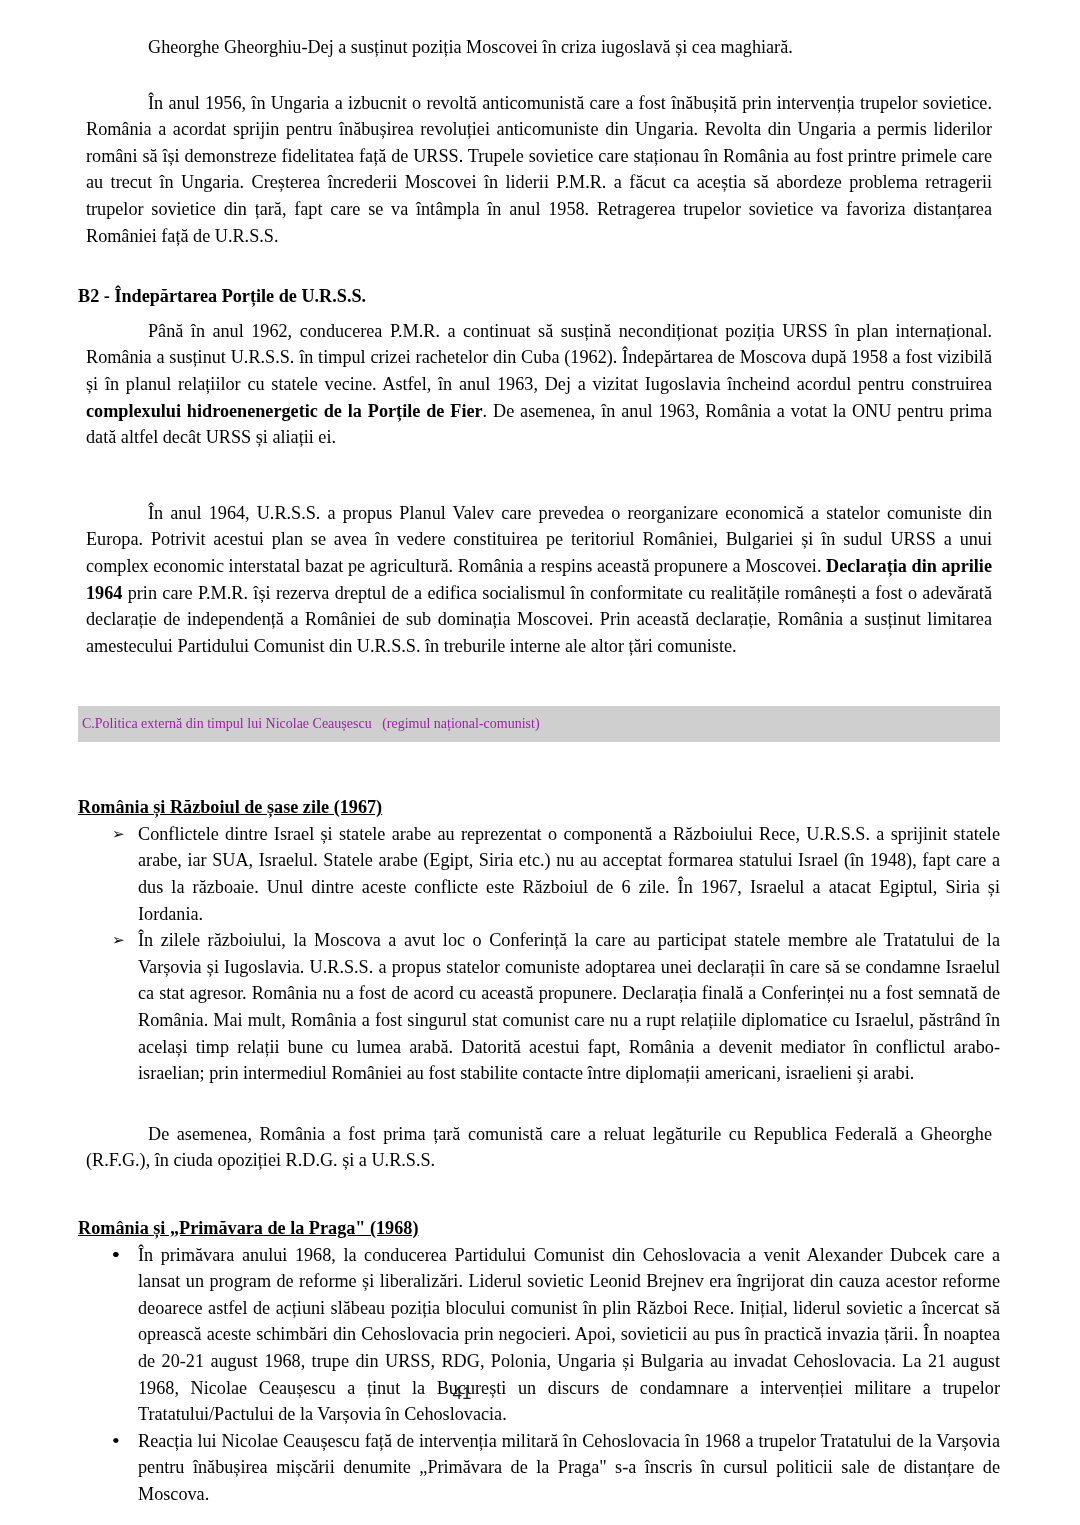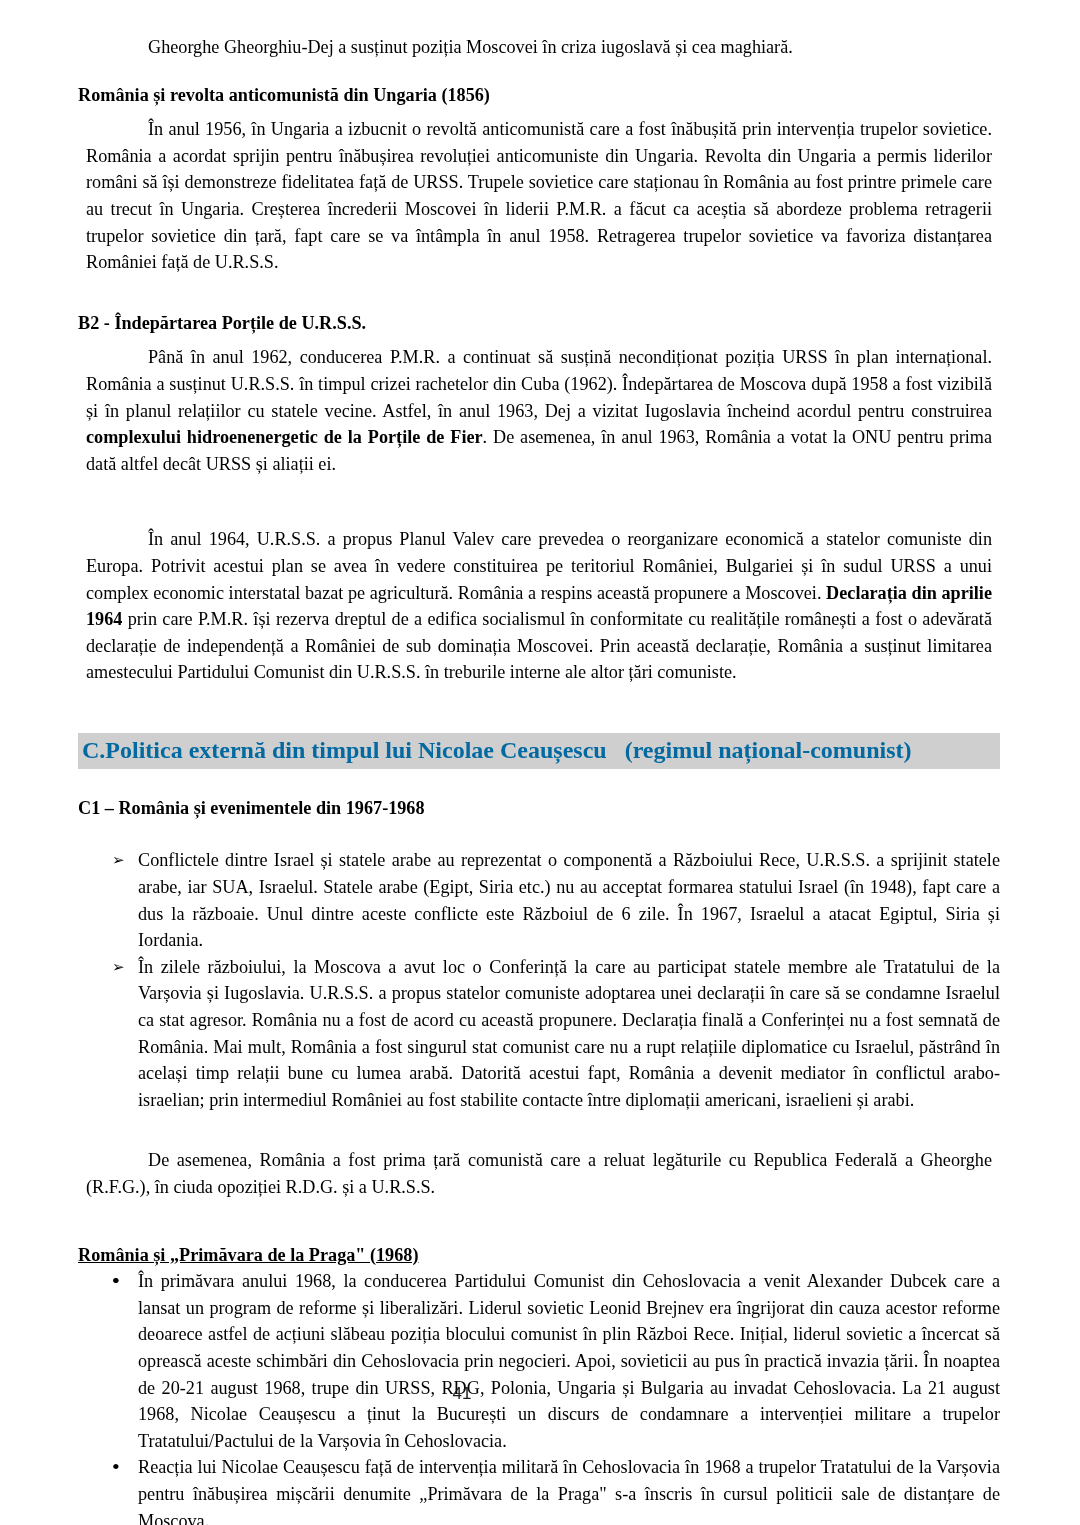--- a/index.html
+++ b/index.html
@@ -52,24 +52,24 @@
   b, .b { font-weight: bold; }
 
   .section-band {
     background: #cfcfcf;
     padding: 5px 4px 6px 4px;
     margin: 0;
     width: 922px;
     box-sizing: border-box;
   }
   .section-band-text {
-    font-size: 24px;
+    font-size: 14px;
     line-height: 25px;
-    font-weight: bold;
-    color: #0369a1;
+    font-weight: normal;
+    color: #a21caf;
     white-space: pre;
   }
 
   ul.list {
     list-style: none;
     margin: 0;
     padding: 0;
   }
   ul.list > li {
     position: relative;
@@ -109,21 +109,20 @@
 <body>
 
 <div class="page">
 
   <div class="spacer-lg"></div>
 
   <p class="para indent">Gheorghe Gheorghiu-Dej a susținut poziția Moscovei în criza iugoslavă și cea maghiară.</p>
 
   <div class="spacer-md"></div>
 
-  <p class="head-bold">România și revolta anticomunistă din Ungaria (1856)</p>
 
   <p class="para indent">În anul 1956, în Ungaria a izbucnit o revoltă anticomunistă care a fost înăbușită prin intervenția trupelor sovietice. România a acordat sprijin pentru înăbușirea revoluției anticomuniste din Ungaria. Revolta din Ungaria a permis liderilor români să își demonstreze fidelitatea  față de URSS.  Trupele sovietice care staționau în România au fost printre primele care au trecut în Ungaria. Creșterea încrederii Moscovei în liderii P.M.R. a făcut ca aceștia să abordeze problema retragerii trupelor sovietice din țară, fapt care se va întâmpla în anul 1958. Retragerea trupelor sovietice va favoriza distanțarea României față de U.R.S.S.</p>
 
   <div class="spacer-lg"></div>
 
   <p class="head-bold">B2 - Îndepărtarea Porțile de U.R.S.S.</p>
 
   <p class="para indent"><span>Până în anul 1962, conducerea P.M.R. a continuat să susțină necondiționat poziția URSS în plan internațional. România a susținut U.R.S.S. în timpul crizei rachetelor din Cuba (1962). Îndepărtarea de Moscova după 1958 a fost vizibilă și în planul relațiilor cu statele vecine. Astfel, în anul 1963, Dej a vizitat Iugoslavia încheind acordul pentru construirea </span><b>complexului hidroenenergetic de la Porțile de Fier</b><span>. De asemenea, în anul 1963, România a votat la ONU pentru prima dată altfel decât URSS și aliații ei.</span></p>
 
   <div class="spacer-lg"></div>
@@ -133,25 +132,25 @@
 
   <div class="spacer-lg"></div>
   <div class="spacer-md"></div>
 
   <div class="section-band">
     <span class="section-band-text">C.Politica externă din timpul lui Nicolae Ceaușescu   (regimul național-comunist)</span>
   </div>
 
   <div class="spacer-lg"></div>
 
-  <p class="head-bold">C1 – România și evenimentele din 1967-1968</p>
 
 
   <div class="spacer-lg"></div>
 
+  <p class="head-underline">România și Războiul de șase zile (1967)</p>
 
   <ul class="list arrows">
     <li>
       <span class="marker">➢</span>
       <span>Conflictele dintre Israel și statele arabe au reprezentat o componentă a Războiului Rece, U.R.S.S. a sprijinit statele arabe, iar SUA, Israelul.  Statele arabe (Egipt, Siria etc.) nu au acceptat formarea statului Israel (în 1948), fapt care a dus la războaie. Unul dintre aceste conflicte este Războiul de 6 zile. În 1967, Israelul a atacat Egiptul, Siria și Iordania.</span>
     </li>
     <li>
       <span class="marker">➢</span>
       <span>În zilele războiului, la Moscova a avut loc o Conferință la care au participat statele membre ale Tratatului de la Varșovia și Iugoslavia. U.R.S.S. a propus statelor comuniste adoptarea unei declarații în care să se condamne Israelul ca stat agresor. România nu a fost de acord cu această propunere. Declarația finală a Conferinței nu a fost semnată de România. Mai mult, România a fost singurul stat comunist care nu a rupt relațiile diplomatice cu Israelul, păstrând în același timp relații bune cu lumea arabă. Datorită acestui fapt,  România a devenit mediator în conflictul arabo-israelian; prin intermediul României au fost stabilite contacte între diplomații americani, israelieni și arabi.</span>
     </li>

